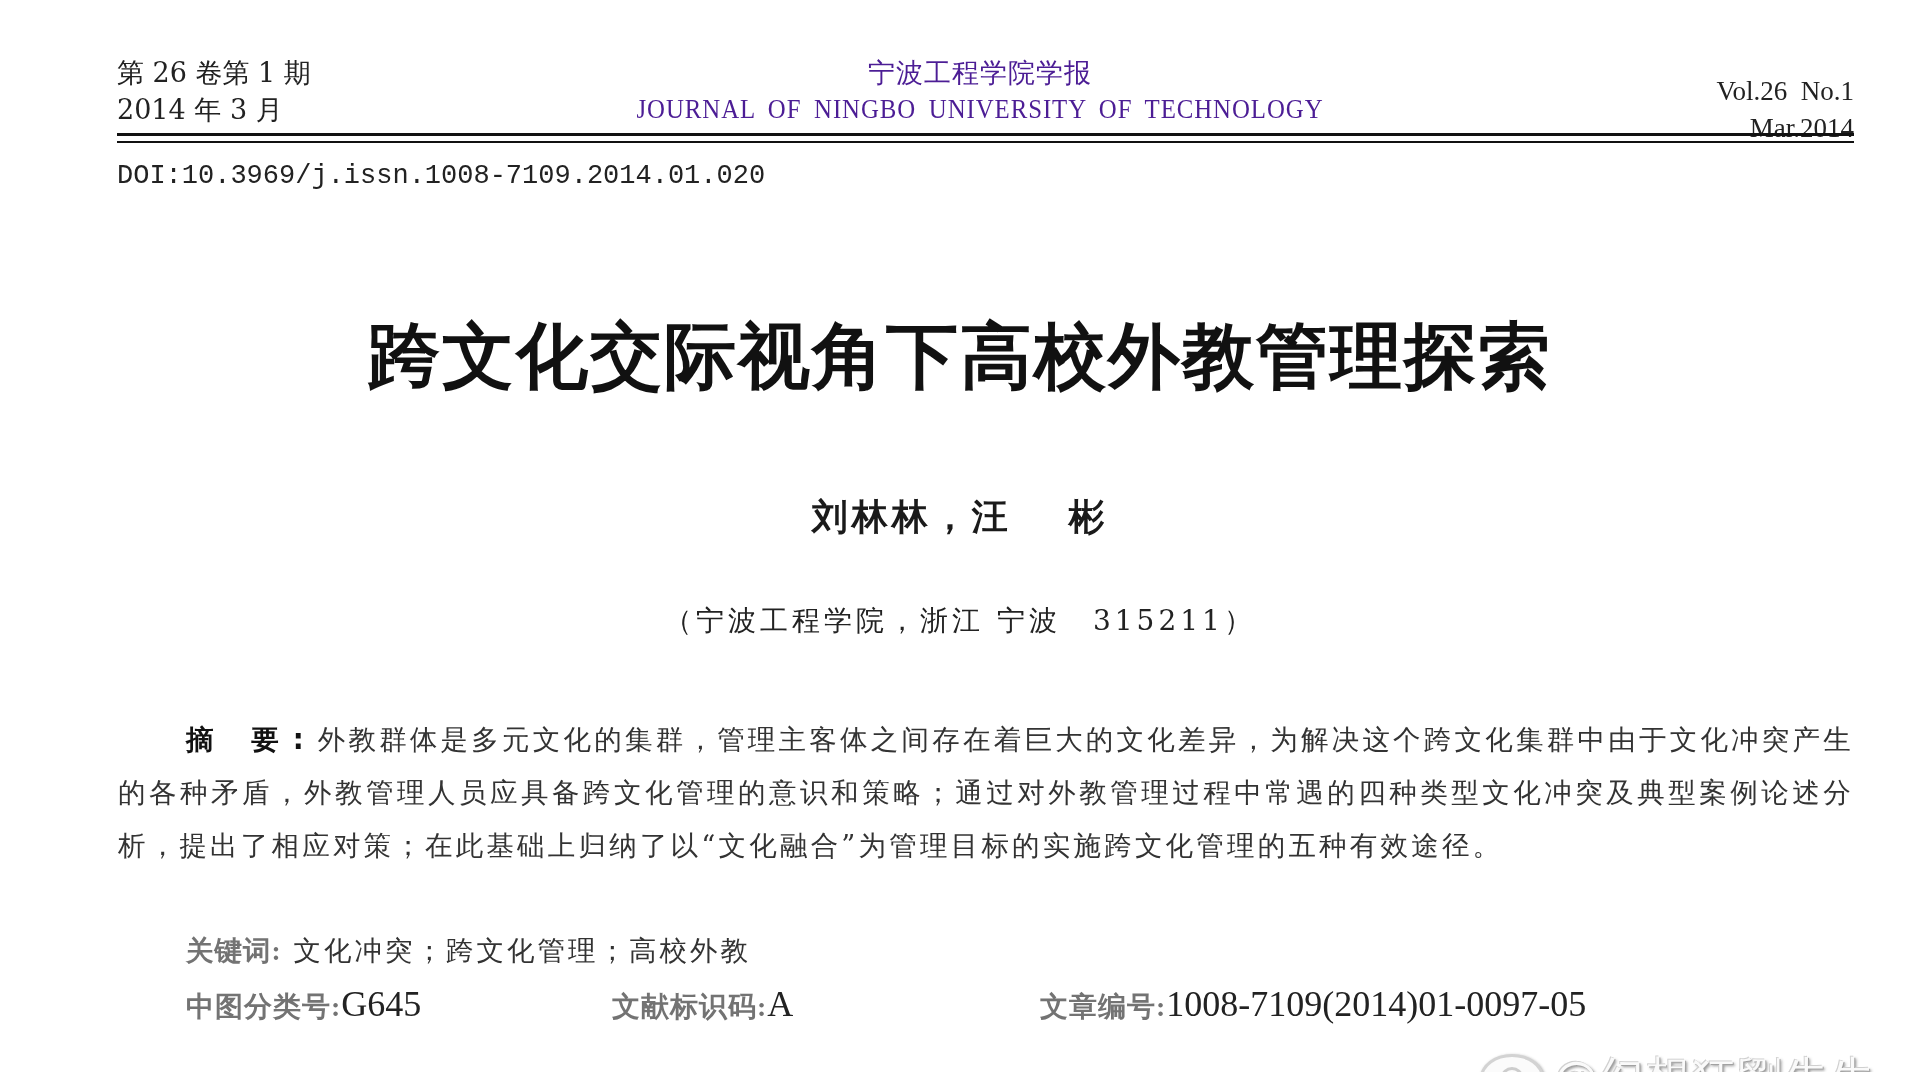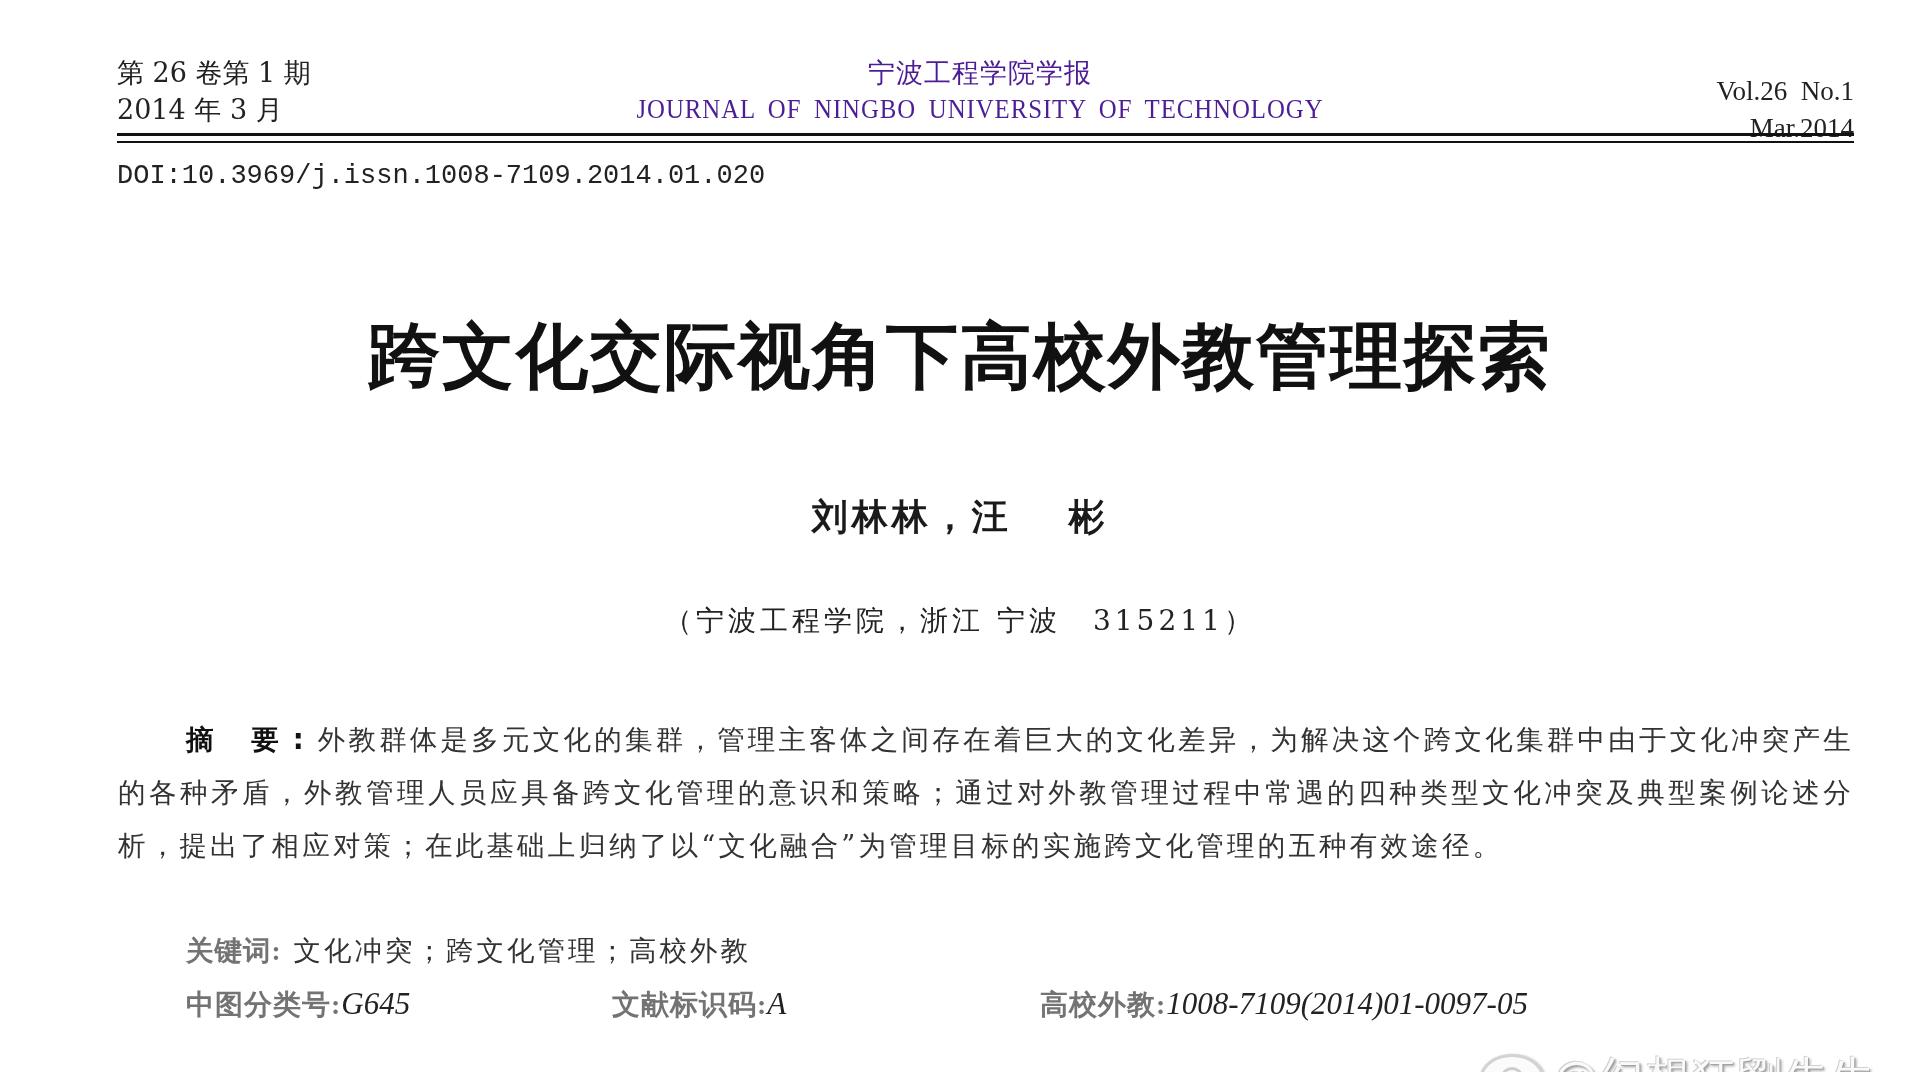--- a/index.html
+++ b/index.html
@@ -27,21 +27,21 @@
            font-family: "DejaVu Sans", sans-serif; font-weight: bold; font-size: 72px; line-height: 76px; color: #111; letter-spacing: 2px; }
   .authors { position: absolute; left: 0; width: 1920px; top: 493px; text-align: center; font-size: 36px; line-height: 46px; color: #1a1a1a; letter-spacing: 4px; font-weight: bold; }
   .affil { position: absolute; left: 0; width: 1920px; top: 602px; text-align: center; font-size: 28px; line-height: 38px; color: #222; letter-spacing: 4px; }
 
   
   .abstract { position: absolute; left: 118px; width: 1736px; top: 713px; font-size: 27.5px; line-height: 53px; color: #333; text-align: justify; letter-spacing: 3.2px; }
   .abstract .lbl { font-family: "DejaVu Sans", sans-serif; font-weight: bold; color: #111; letter-spacing: 14px; padding-left: 68px; }
   .keywords { position: absolute; left: 186px; top: 928px; font-size: 27.5px; line-height: 44px; color: #333; letter-spacing: 3px; }
   .keywords .lbl, .meta .lbl { font-family: Liberation Serif, serif; font-weight: bold; color: #737373; letter-spacing: 1px; }
   .meta { position: absolute; top: 982px; font-size: 28px; line-height: 44px; color: #222; }
-  .meta .val { font-family: "Liberation Serif", serif; font-size: 31px; font-style: italic; }
+  .meta .val { font-family: "Liberation Serif", serif; font-size: 36px; }
   .meta-clc { left: 186px; }
   .meta-doc { left: 612px; }
   .meta-art { left: 1040px; }
 
   
   .wm { position: absolute; left: 1480px; top: 1050px; height: 56px; display: flex; align-items: center; opacity: 0.9; }
   .wm-icon { width: 58px; height: 42px; border-radius: 50%; border: 3px solid #cfcfcf; background: #fbfbfb; box-shadow: 1px 1px 3px #999; margin-right: 10px; position: relative; }
   .wm-icon::after { content: ""; position: absolute; left: 18px; top: 10px; width: 16px; height: 14px; border-radius: 50%; border: 3px solid #c8c8c8; }
   .wm-text { font-family: "DejaVu Sans", sans-serif; font-size: 44px; color: #fafafa; letter-spacing: 2px;
              text-shadow: 1px 1px 0 #999, -1px -1px 0 #ccc, 2px 2px 3px #888; }
@@ -84,21 +84,21 @@
     <span>文化冲突；跨文化管理；高校外教</span>
   </div>
 
   <div class="meta meta-clc">
     <span class="lbl">中图分类号:</span><span class="val">G645</span>
   </div>
   <div class="meta meta-doc">
     <span class="lbl">文献标识码:</span><span class="val">A</span>
   </div>
   <div class="meta meta-art">
-    <span class="lbl">高校外教:</span><span class="val">1008-7109(2014)01-0097-05</span>
+    <span class="lbl">文章编号:</span><span class="val">1008-7109(2014)01-0097-05</span>
   </div>
 
   <div class="wm">
     <span class="wm-icon"></span>
     <span class="wm-text">@幻想狂劉先生</span>
   </div>
 
 </div>
 
 </body></html>

